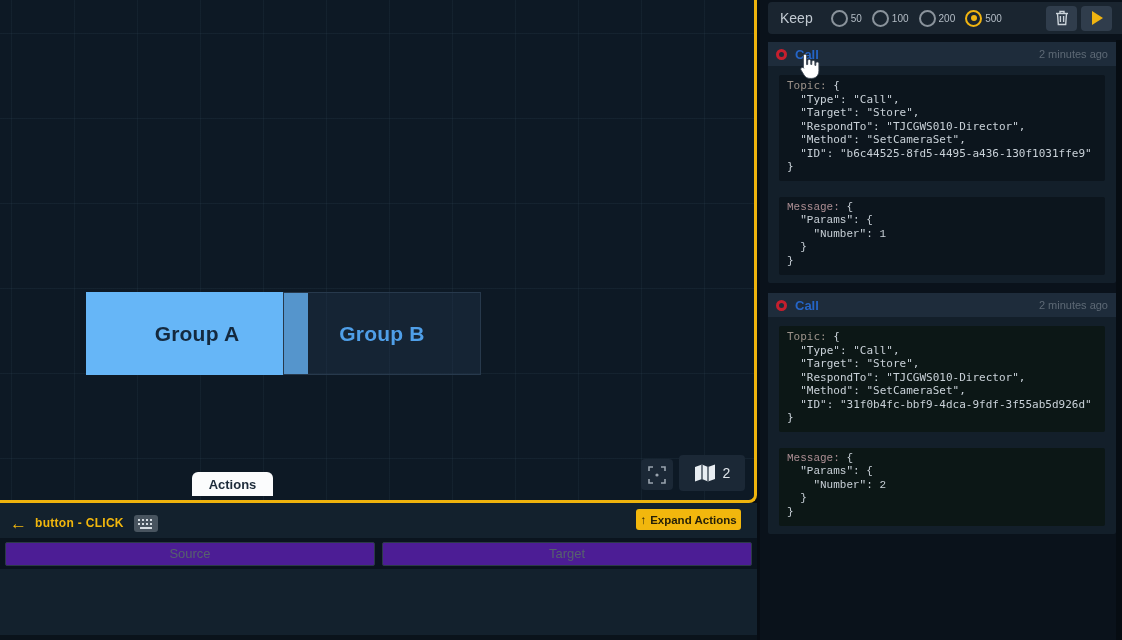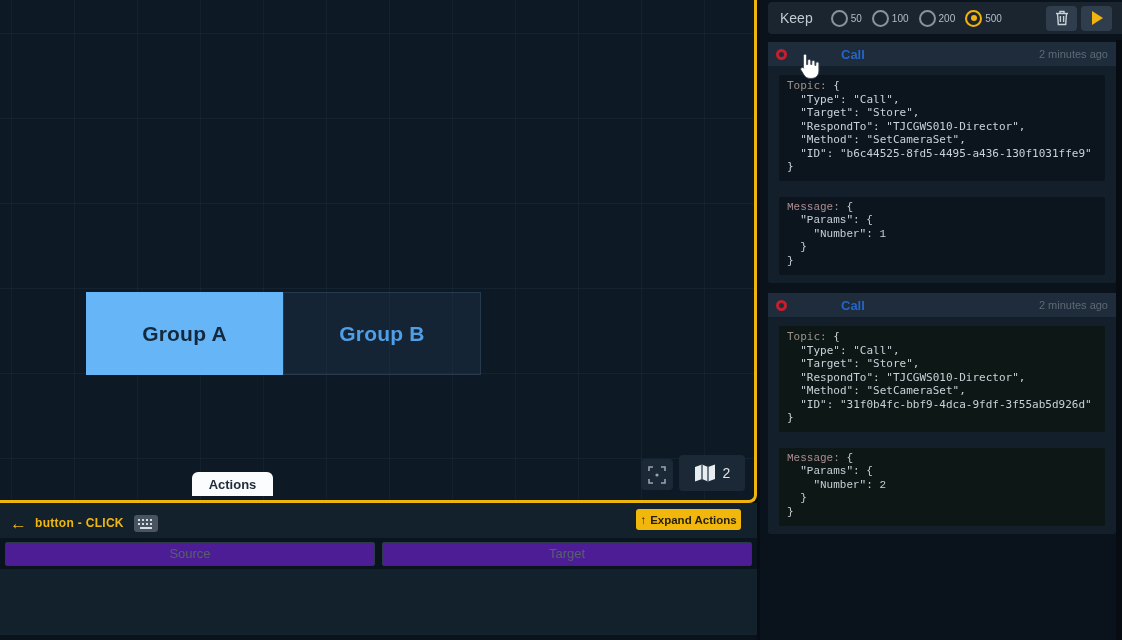--- a/index.html
+++ b/index.html
@@ -14,21 +14,21 @@
       linear-gradient(rgba(150,190,220,0.055) 1px, transparent 1px),
       linear-gradient(90deg, rgba(150,190,220,0.05) 1px, transparent 1px);
     background-size:63px 85px;
     background-position:11px 33px;
     border-right:3px solid #eeb30d;
     border-bottom:3px solid #eeb30d;
     border-radius:0 0 8px 0;
   }
   .group-btn { position:absolute; top:292px; height:83px; display:flex; align-items:center; justify-content:center;
     font-size:21px; font-weight:bold; letter-spacing:.2px; cursor:default; }
-  .group-a { left:86px; width:197px; background:#66b6f7; color:#14293e; }
+  .group-a { left:86px; width:222px; background:#66b6f7; color:#14293e; }
   .group-b { left:283px; width:198px; background:rgba(44,66,92,0.28); border:1px solid #27394c; color:#4f9fe8; }
 
   .canvas-tool { position:absolute; background:#1b2836; border-radius:4px; display:flex; align-items:center; justify-content:center; }
   .fit-btn { left:641px; top:459px; width:32px; height:31px; }
   .map-btn { left:679px; top:455px; width:66px; height:36px; gap:7px; color:#dfe5ea; font-size:14px; }
 
   .actions-tab { position:absolute; left:192px; top:472px; width:81px; height:24px; background:#fbfcfd;
     border-radius:6px 6px 0 0; display:flex; align-items:center; justify-content:center;
     color:#1d2b3a; font-weight:bold; font-size:13px; }
 
@@ -59,21 +59,21 @@
   .radio-opt.selected .radio-circle::after { content:""; position:absolute; left:3.5px; top:3.5px; width:6px; height:6px;
     border-radius:50%; background:#f0b411; }
   .radio-label { color:#b4bdc6; font-size:10px; }
   .bar-spacer { flex:1; }
   .bar-btn { width:31px; height:25px; background:#303d4c; border-radius:4px; display:flex; align-items:center;
     justify-content:center; margin-left:4px; cursor:pointer; }
   .play-tri { width:0; height:0; border-left:11px solid #f0b411; border-top:7px solid transparent; border-bottom:7px solid transparent; margin-left:2px; }
 
   .cards { position:absolute; left:8px; top:42px; width:348px; display:flex; flex-direction:column; gap:10px; }
   .card { background:#131f2a; border-radius:2px; }
-  .card-header { height:24px; display:flex; align-items:center; padding:0 8px; background:#1e2c3b;gap:46px; }
+  .card-header { height:24px; display:flex; align-items:center; padding:0 8px; background:#1e2c3b; }
   .rec-ring { width:11px; height:11px; border:3px solid #c51f2e; border-radius:50%; margin-right:8px; }
   .card-title { color:#2565c7; font-size:13px; font-weight:bold; }
   .card-time { margin-left:auto; color:#5d6975; font-size:11px; }
   .card-body { padding:9px 11px 8px; }
   pre.section { margin:0 0 16px; padding:4px 8px 7px; background:#0c151d; border-radius:2px;
     font-family:"DejaVu Sans Mono", monospace; font-size:11px; line-height:13.5px; color:#c9d1d8; white-space:pre; }
   pre.section:last-child { margin-bottom:0;font-family:Liberation Mono, monospace; }
   .card-2 pre.section { background:#0c1716; }
   .sec-label-topic { color:#9b9189; }
   .sec-label-msg { color:#ab8d92; }

